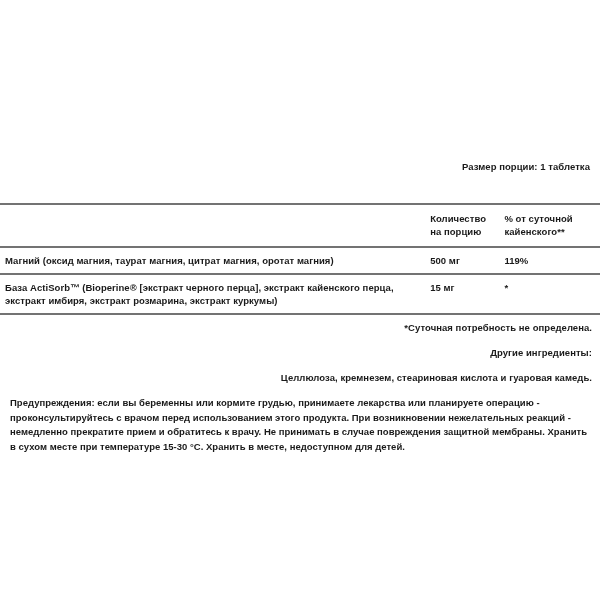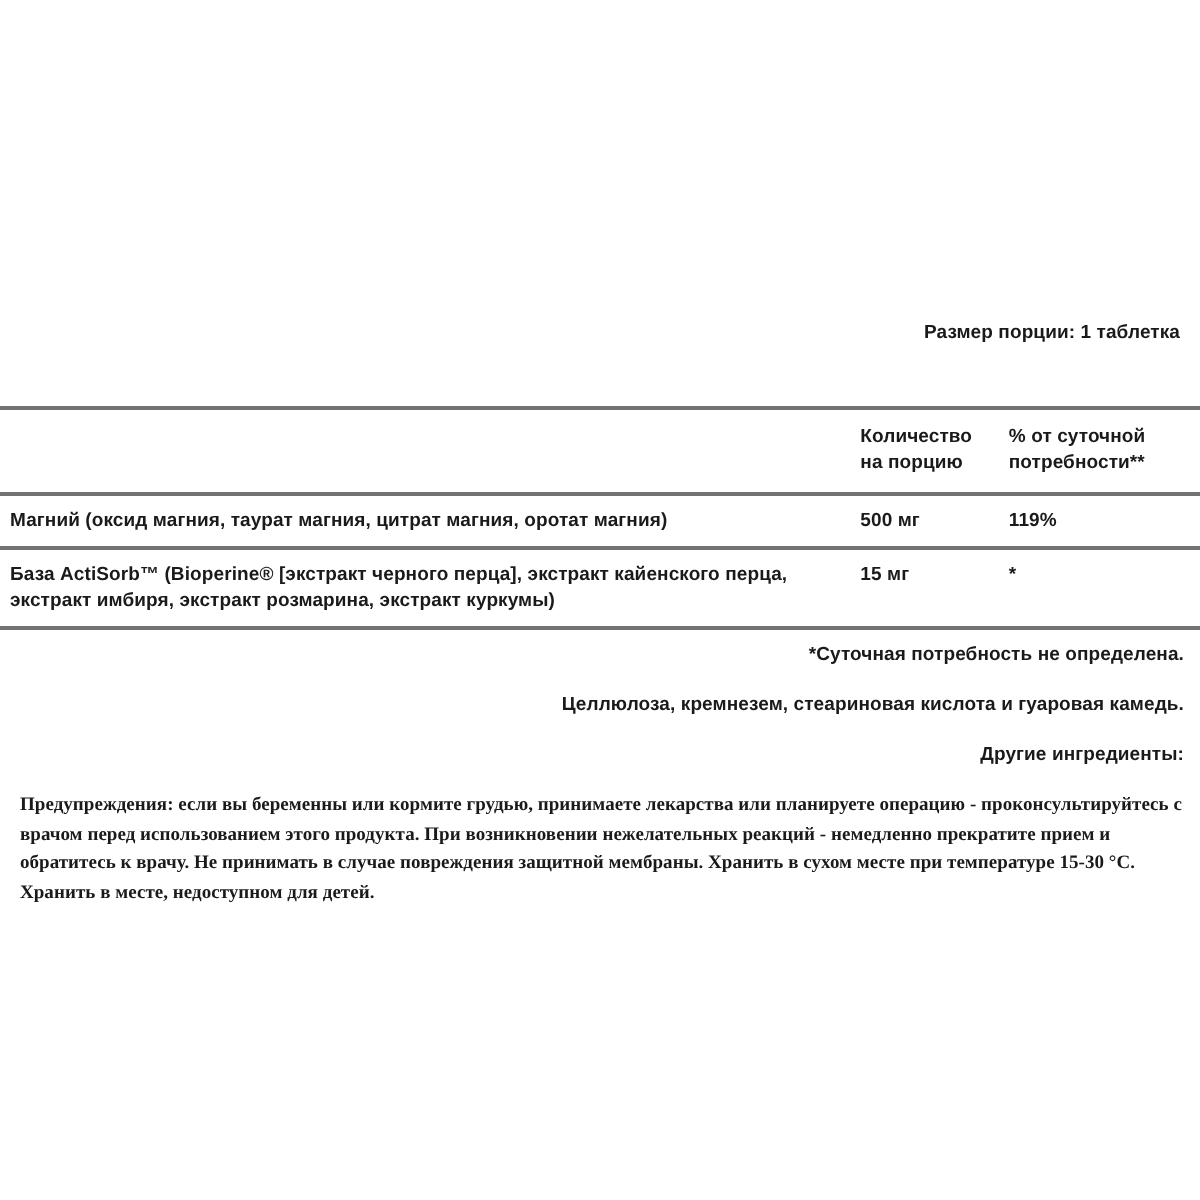--- a/index.html
+++ b/index.html
@@ -86,21 +86,20 @@
     margin: 0 0 12px 0;
     text-align: right;
   }
   .warning {
     font-size: 9.5px;
     font-weight: 700;
     line-height: 14.5px;
     letter-spacing: 0.02px;
     margin: 4px 0 0 0;
     width: 582px;
-    font-family: Liberation Serif, serif;
   }
 </style>
 </head>
 <body>
 
 <div class="label-panel">
 
   <div class="serving-block">
     <p class="serving-line">Размер порции: 1 таблетка</p>
   </div>
@@ -108,21 +107,21 @@
   <table class="facts-table">
     <colgroup>
       <col class="col-name">
       <col class="col-amount">
       <col class="col-dv">
     </colgroup>
     <thead>
       <tr class="head-row hrule">
         <th class="c-name"></th>
         <th class="c-amount"><span>Количество</span><br><span>на порцию</span></th>
-        <th class="c-dv"><span>% от суточной</span><br><span>потребности**</span></th>
+        <th class="c-dv"><span>% от суточной</span><br><span>кайенского**</span></th>
       </tr>
     </thead>
     <tbody>
       <tr class="body-row hrule">
         <td class="c-name">Магний (оксид магния, таурат магния, цитрат магния, оротат магния)</td>
         <td class="c-amount">500 мг</td>
         <td class="c-dv">119%</td>
       </tr>
       <tr class="body-row hrule">
         <td class="c-name">База ActiSorb™ (Bioperine® [экстракт черного перца], экстракт кайенского перца, экстракт имбиря, экстракт розмарина, экстракт куркумы)</td>
@@ -132,18 +131,18 @@
       <tr>
         <td class="hrule" style="padding:0;height:0;line-height:0;font-size:0;"></td>
         <td class="hrule" style="padding:0;height:0;line-height:0;font-size:0;"></td>
         <td class="hrule" style="padding:0;height:0;line-height:0;font-size:0;"></td>
       </tr>
     </tbody>
   </table>
 
   <div class="notes">
     <p class="note-line">*Суточная потребность не определена.</p>
+    <p class="note-line">Другие ингредиенты:</p>
     <p class="note-line">Целлюлоза, кремнезем, стеариновая кислота и гуаровая камедь.</p>
-    <p class="note-line">Другие ингредиенты:</p>
     <p class="warning">Предупреждения: если вы беременны или кормите грудью, принимаете лекарства или планируете операцию - проконсультируйтесь с врачом перед использованием этого продукта. При возникновении нежелательных реакций - немедленно прекратите прием и обратитесь к врачу. Не принимать в случае повреждения защитной мембраны. Хранить в сухом месте при температуре 15-30 °C. Хранить в месте, недоступном для детей.</p>
   </div>
 
 </div>
 
 </body></html>

